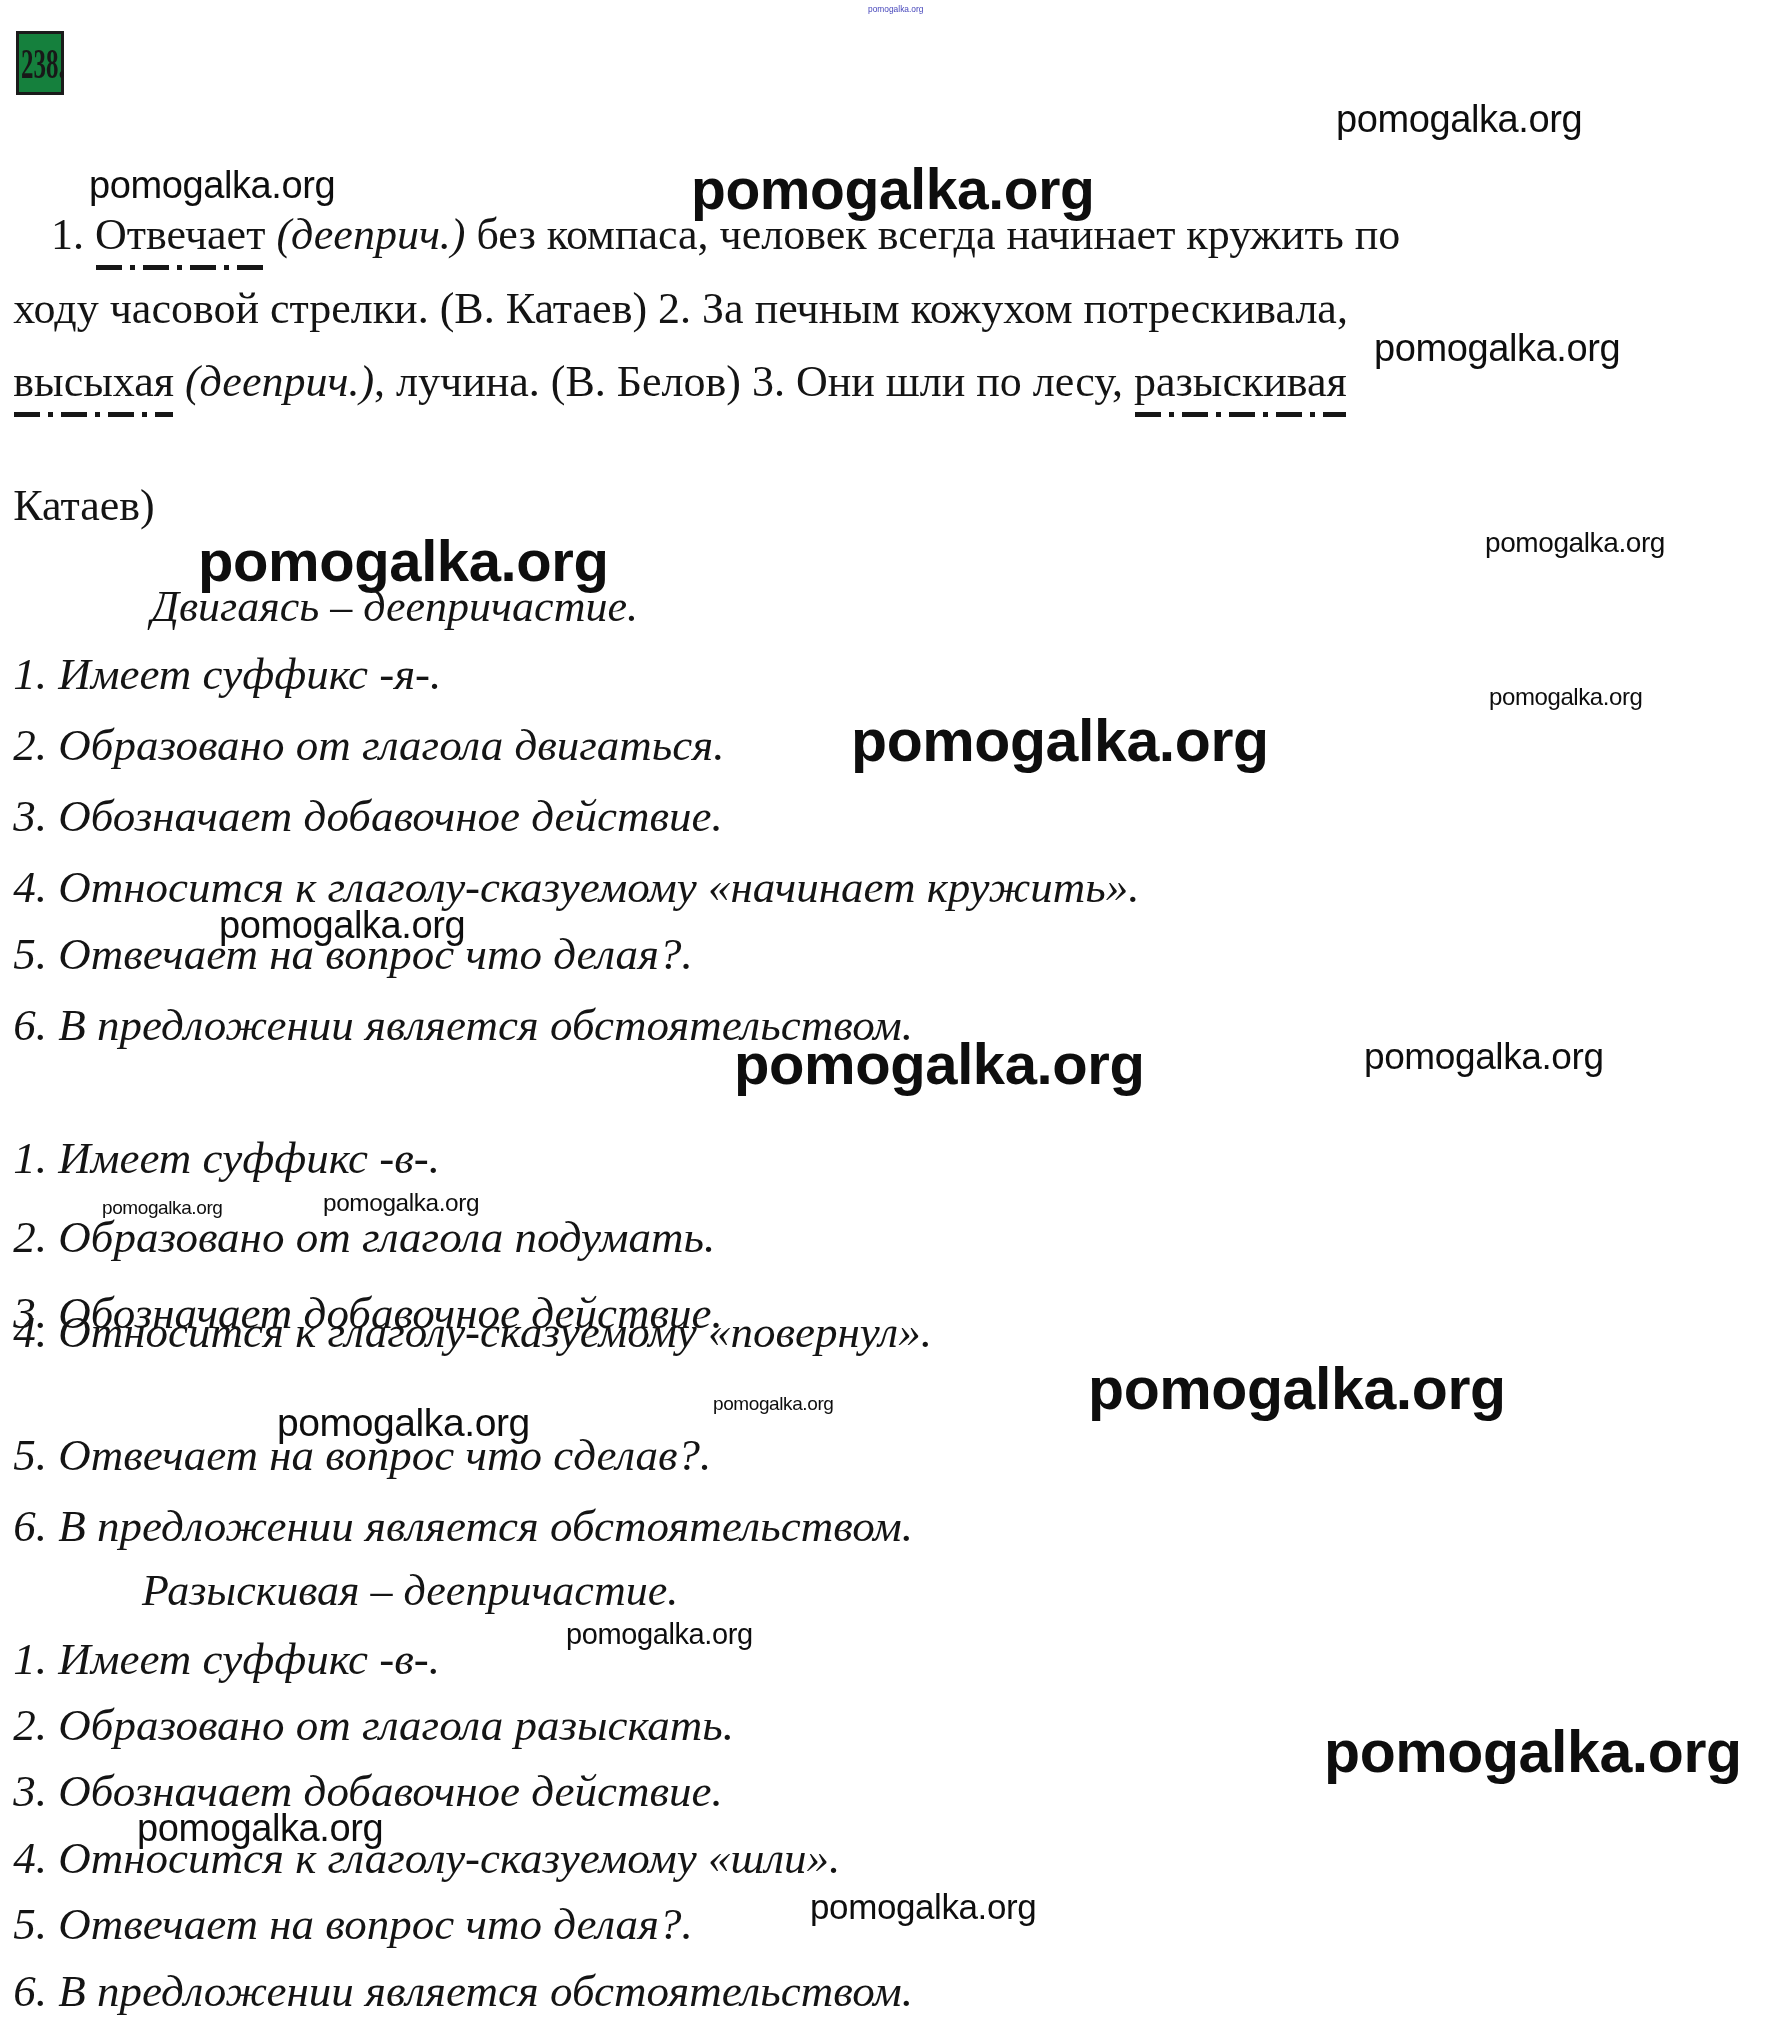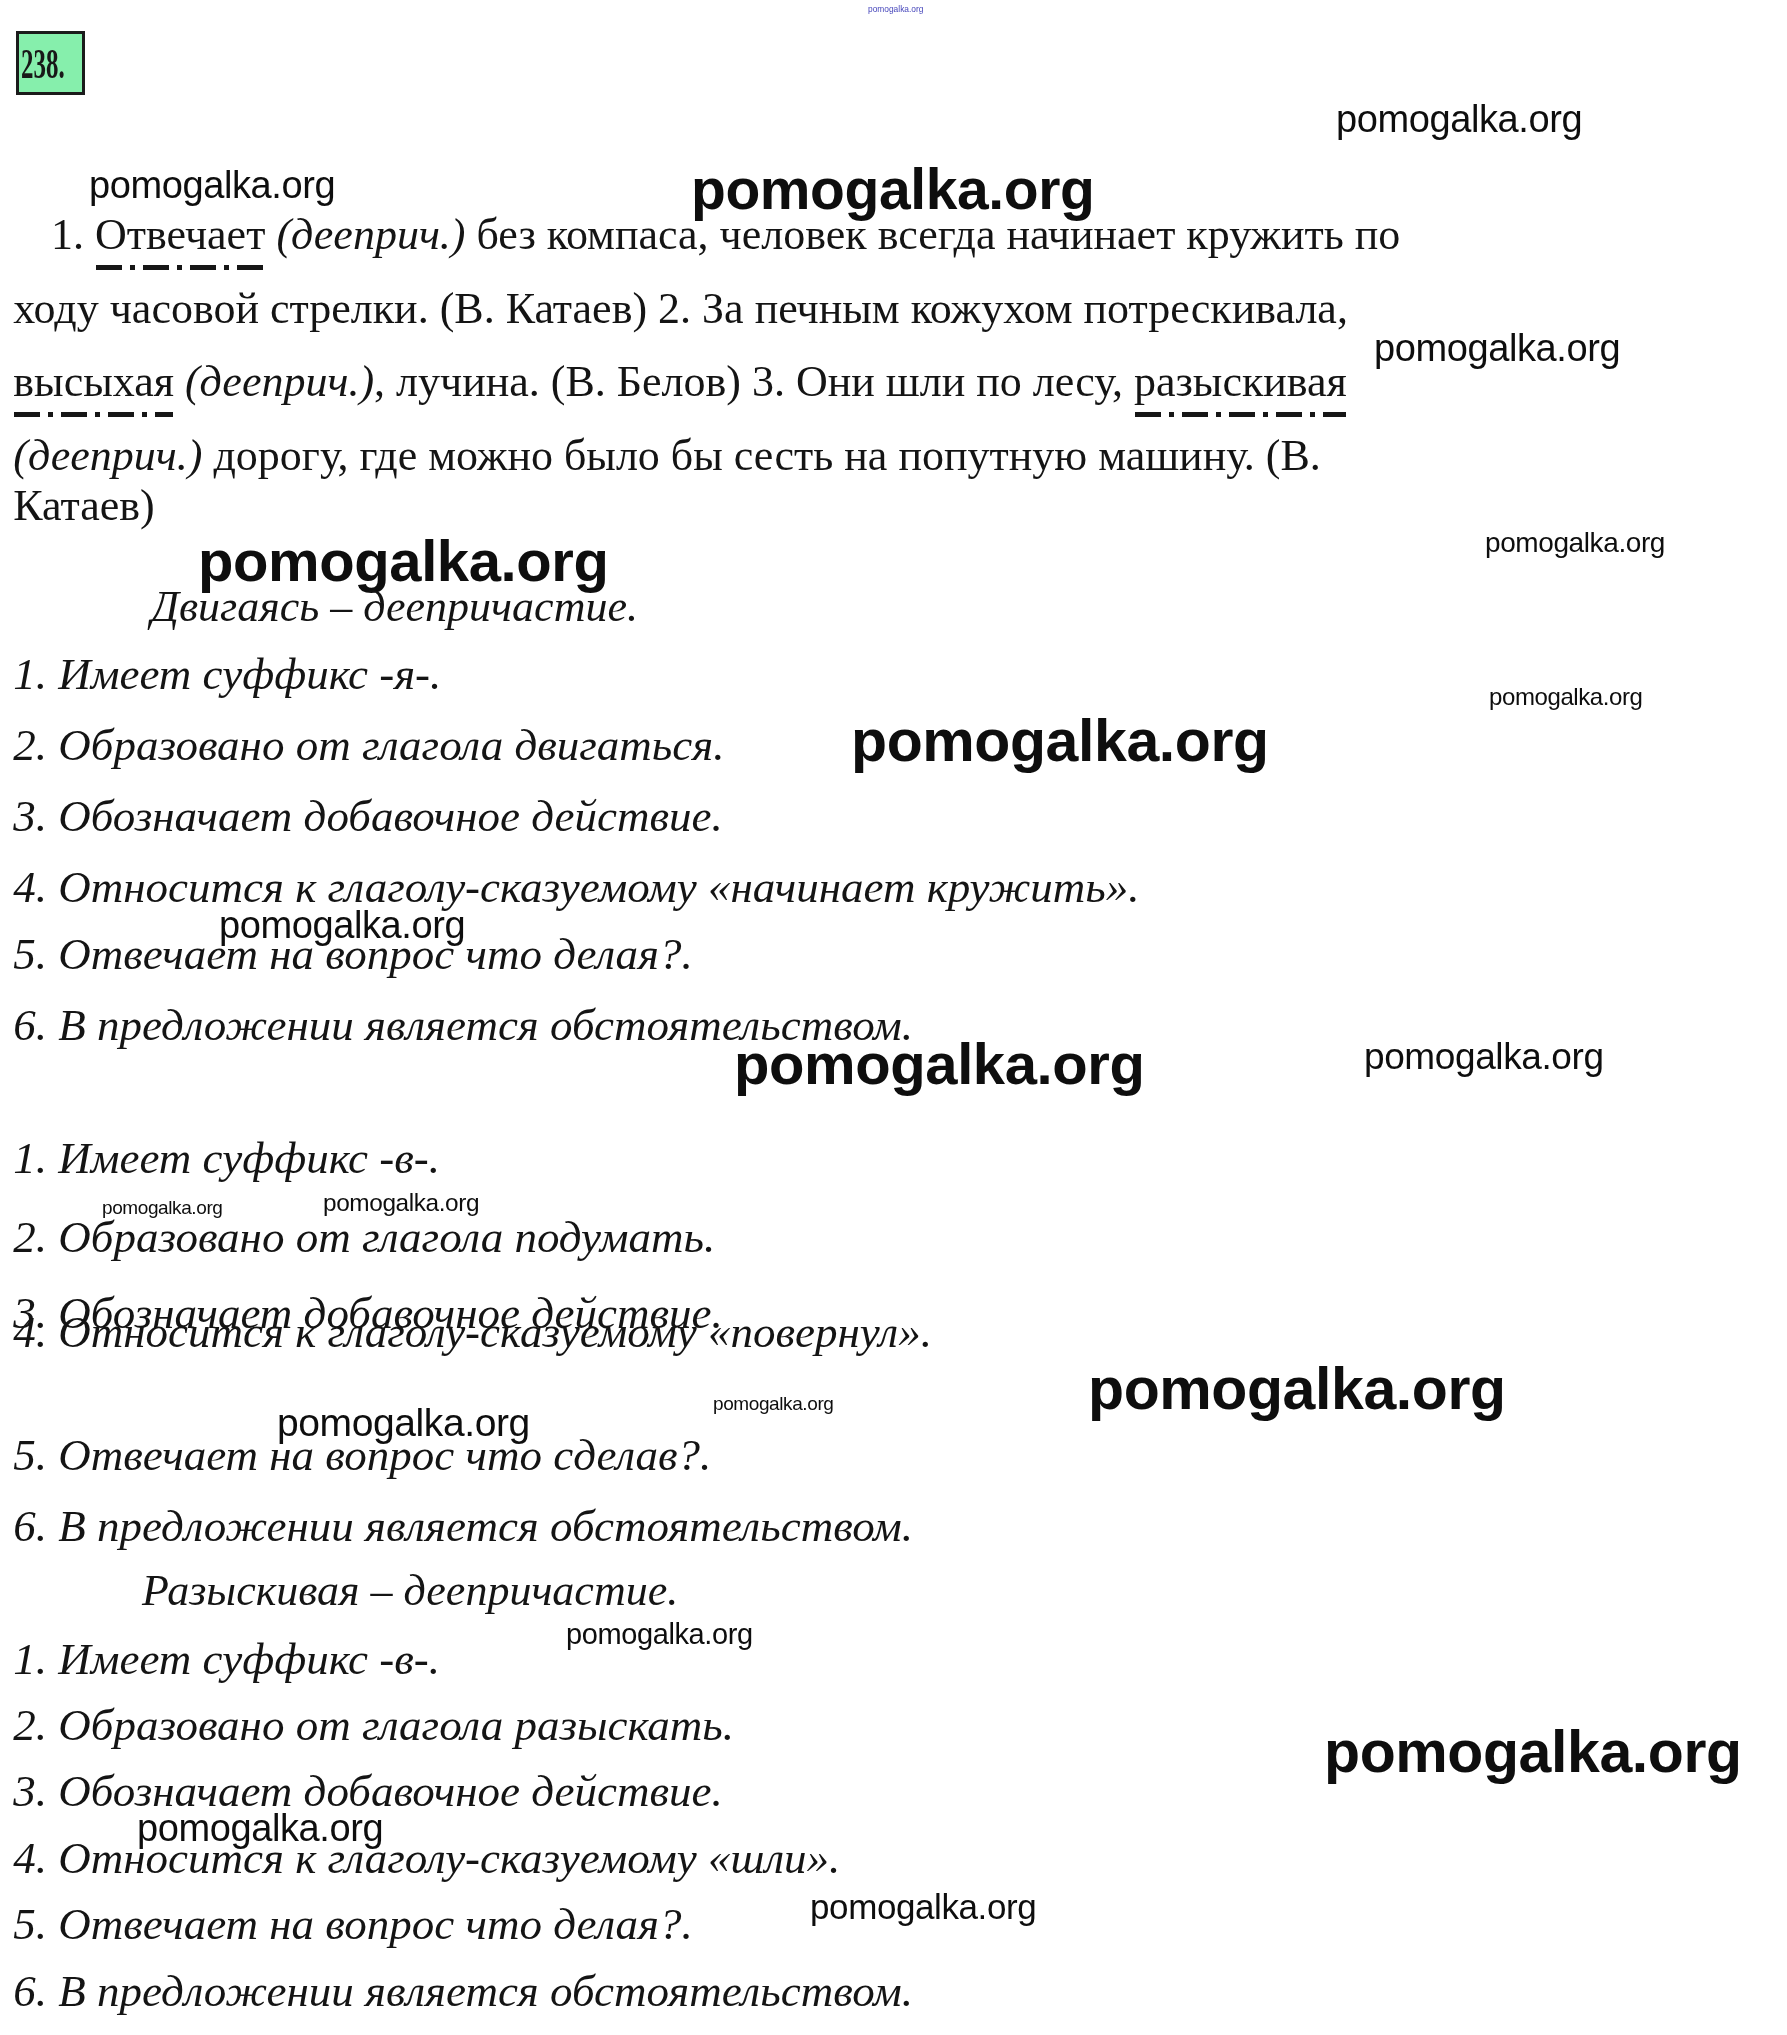--- a/index.html
+++ b/index.html
@@ -43,26 +43,26 @@
     white-space:nowrap;
     letter-spacing:-0.4px;
     z-index:1;
   }
   .w.b{font-weight:700;}
   .w.blue{color:#4747bb;}
   
   .ex-box{
     position:absolute;
     left:15.5px; top:31px;
-    width:69px; height:64px;
+    width:48px; height:64px;
     border:3.1px solid #1b1b1b;
     box-sizing:border-box;
     display:flex; align-items:center; justify-content:flex-start;
     z-index:2;
-    background:#86efac;
+    background:#15803d;
   }
   .ex-box span{
     display:inline-block;
     font-family:"Liberation Serif",serif;
     font-weight:700;
     font-size:43px;
     transform:scaleX(0.58);
     transform-origin:0 50%;
     margin-left:2.7px;
     color:#181818;
@@ -103,23 +103,20 @@
   <div class="t body-line" style="left:51px;top:212px;">
     <span>1. </span><span class="udd">Отвечает</span><span> </span><span class="it">(дееприч.)</span><span> без компаса, человек всегда начинает кружить по</span>
   </div>
 
   <div class="t body-line" style="left:13.3px;top:286px;">ходу часовой стрелки. (В. Катаев) 2. За печным кожухом потрескивала,</div>
 
   <div class="t body-line" style="left:13.3px;top:359px;">
     <span class="udd">высыхая</span><span> </span><span class="it">(дееприч.)</span><span>, лучина. (В. Белов) 3. Они шли по лесу, </span><span class="udd">разыскивая</span>
   </div>
 
-  <div class="t body-line" style="left:13.3px;top:433px;">
-    <span class="it">(дееприч.)</span><span> дорогу, где можно было бы сесть на попутную машину. (В.</span>
-  </div>
 
   <div class="t body-line" style="left:13.3px;top:483px;">Катаев)</div>
 
   <div class="t heading-line" style="left:151px;top:584px;">Двигаясь – деепричастие.</div>
   <div class="t list-line" style="left:13.3px;top:651px;">1. Имеет суффикс -я-.</div>
   <div class="t list-line" style="left:13.3px;top:722px;">2. Образовано от глагола двигаться.</div>
   <div class="t list-line" style="left:13.3px;top:793px;">3. Обозначает добавочное действие.</div>
   <div class="t list-line" style="left:13.3px;top:864px;">4. Относится к глаголу-сказуемому «начинает кружить».</div>
   <div class="t list-line" style="left:13.3px;top:931px;">5. Отвечает на вопрос что делая?.</div>
   <div class="t list-line" style="left:13.3px;top:1002px;">6. В предложении является обстоятельством.</div>

